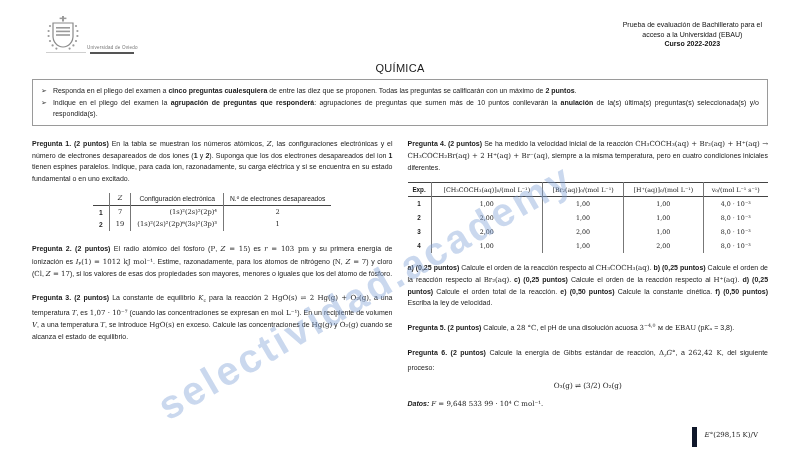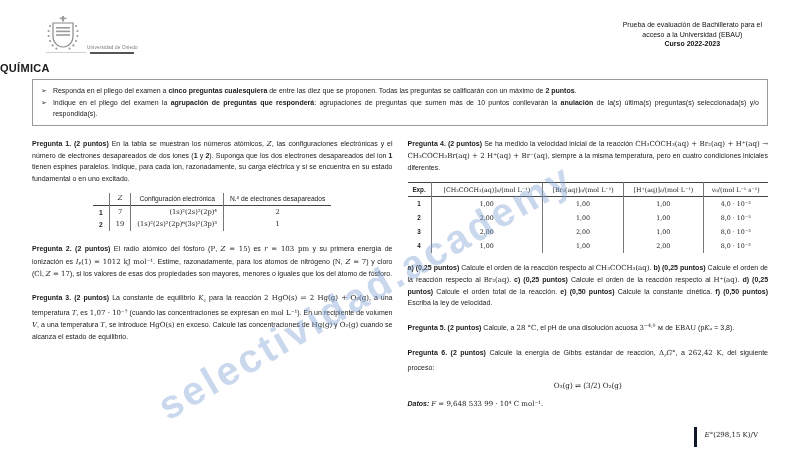--- a/index.html
+++ b/index.html
@@ -8,21 +8,21 @@
 
   
   .logo-block { position:absolute; left:46px; top:16px; }
   .logo-row { display:flex; align-items:flex-end; gap:7px; }
   .uni-name { font-size:4.6px; color:#777; letter-spacing:.2px; padding-bottom:6px; }
   .logo-line-light { position:absolute; left:0; top:36px; width:40px; height:1px; background:#cfcfcf; }
   .logo-line-dark { position:absolute; left:44px; top:36px; width:44px; height:2.4px; background:#555; }
   .header-right { position:absolute; right:38px; top:20px; text-align:center; font-size:7px; line-height:9.6px; color:#111; }
   .header-right .bold { font-weight:bold; }
 
-  .page-title { position:absolute; left:0; top:62px; width:100%; font-size:11px; font-weight:bold; letter-spacing:.3px; }
+  .page-title { position:absolute; left:0; top:62px; width:100%; text-align:center; font-size:11px; font-weight:normal; letter-spacing:.3px; }
 
   
   .instr-box { position:absolute; left:32px; right:32px; top:79px; border:1px solid #9a9a9a; padding:5px 8px 6px 8px; }
   .instr-item { display:flex; gap:6px; font-size:7px; line-height:11px; text-align:justify; }
   .instr-item + .instr-item { margin-top:1px; }
   .bullet { flex:0 0 auto; font-size:7px; color:#333; }
 
   
   .cols { position:absolute; left:32px; right:32px; top:138px; display:flex; gap:15px; }
   .col { flex:1 1 0; min-width:0; }
@@ -56,21 +56,21 @@
   .t4 th { font-weight:normal; font-family:"DejaVu Serif", serif; }
   .t4 th:first-child { font-family:"Liberation Sans", sans-serif; font-weight:bold; }
   .t4 thead tr { border-bottom:1px solid #444; }
   .t4 th + th, .t4 td + td { border-left:1px solid #777; }
   .t4 td { font-family:"DejaVu Serif", serif; }
   .t4 tbody td:first-child { font-family:"Liberation Sans", sans-serif; font-weight:bold; }
 
   .equation { text-align:center; font-size:7.2px; font-family:"DejaVu Serif", serif; margin-top:8px; }
   .datos { font-size:7px; margin-top:10px; }
 
-  .footer-frag { position:absolute; right:40px; bottom:3px; border-left:3px solid #0f172a; padding:4px 2px 8px 8px; font-size:7px; font-family:"DejaVu Serif", serif; }
+  .footer-frag { position:absolute; right:40px; bottom:3px; border-left:5px solid #0f172a; padding:4px 2px 8px 8px; font-size:7px; font-family:"DejaVu Serif", serif; }
 
   
   .watermark { position:absolute; left:150px; top:390px; transform:rotate(-30deg); transform-origin:0 0;
     font-size:40px; font-weight:bold; letter-spacing:3px; white-space:nowrap;
     color:rgba(128,163,214,0.42); pointer-events:none; z-index:5; }
 </style>
 </head>
 <body>
 
 <div class="page">

